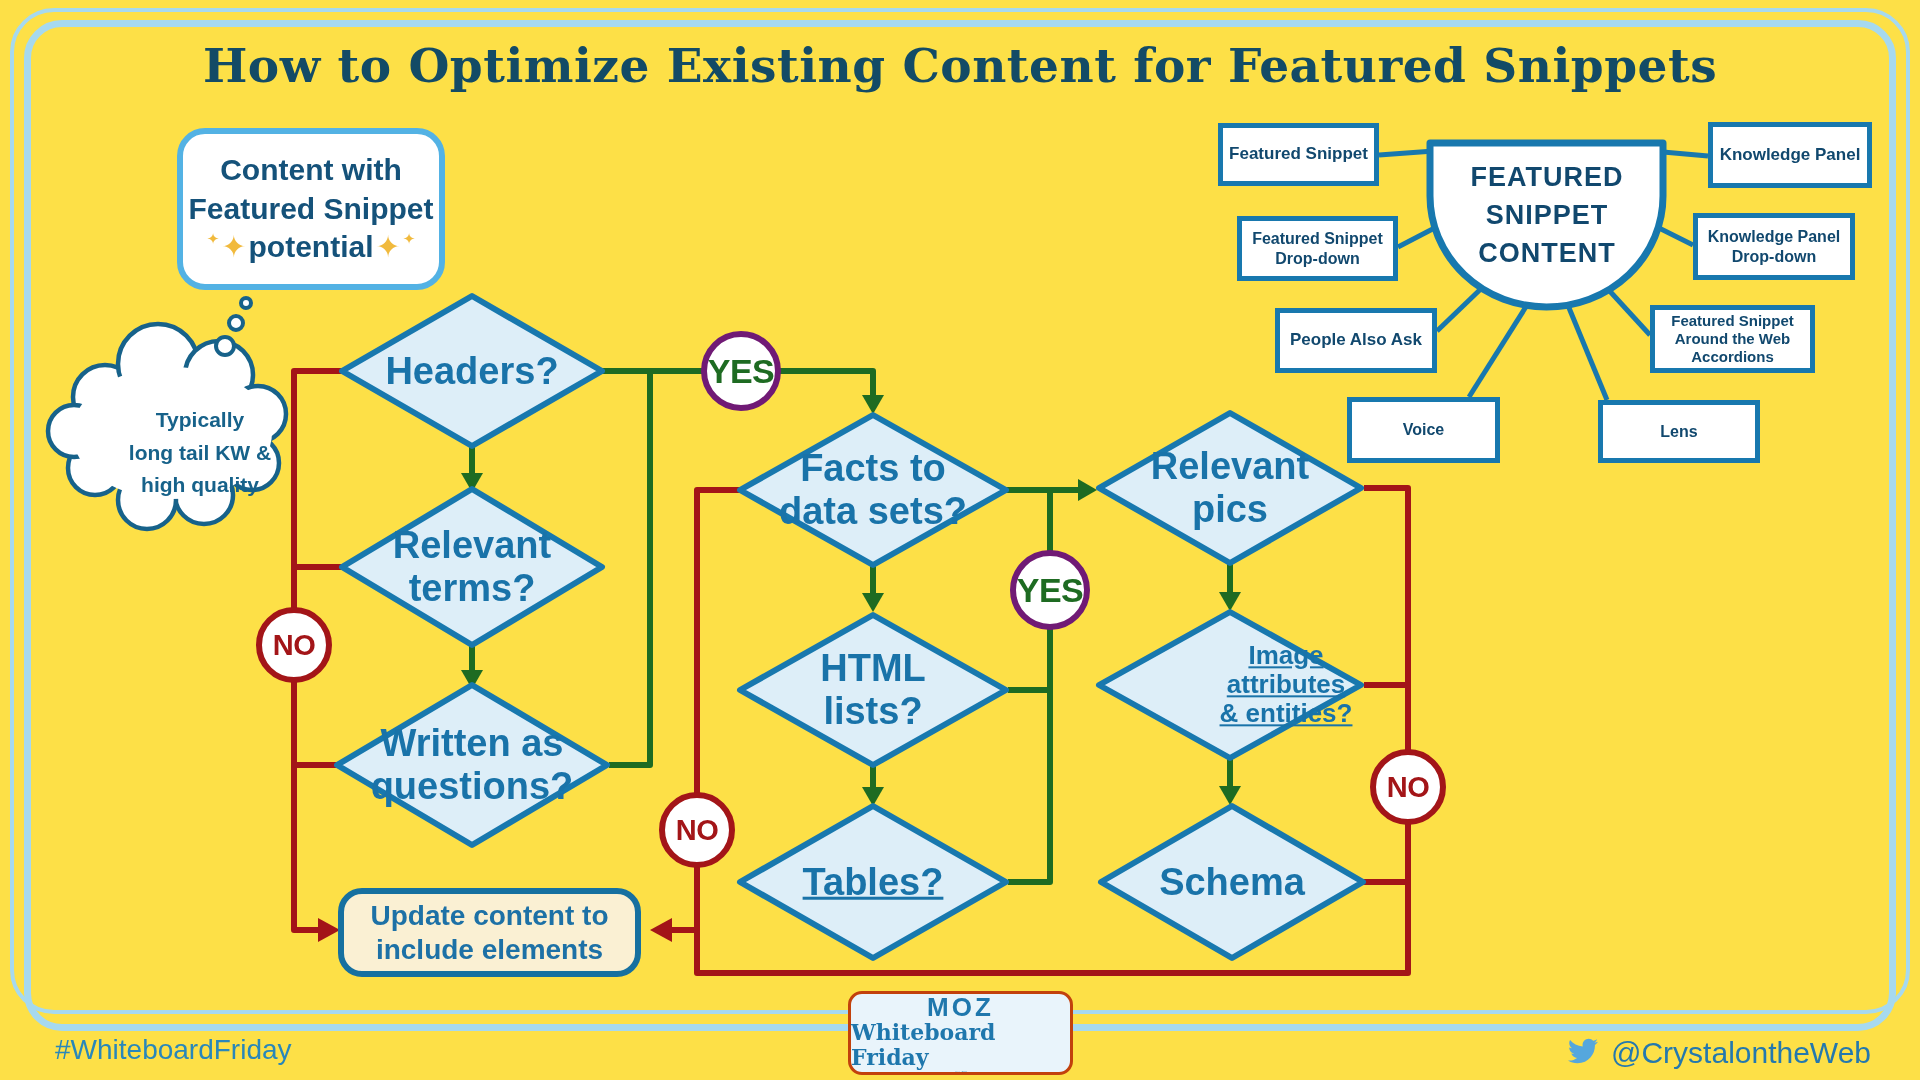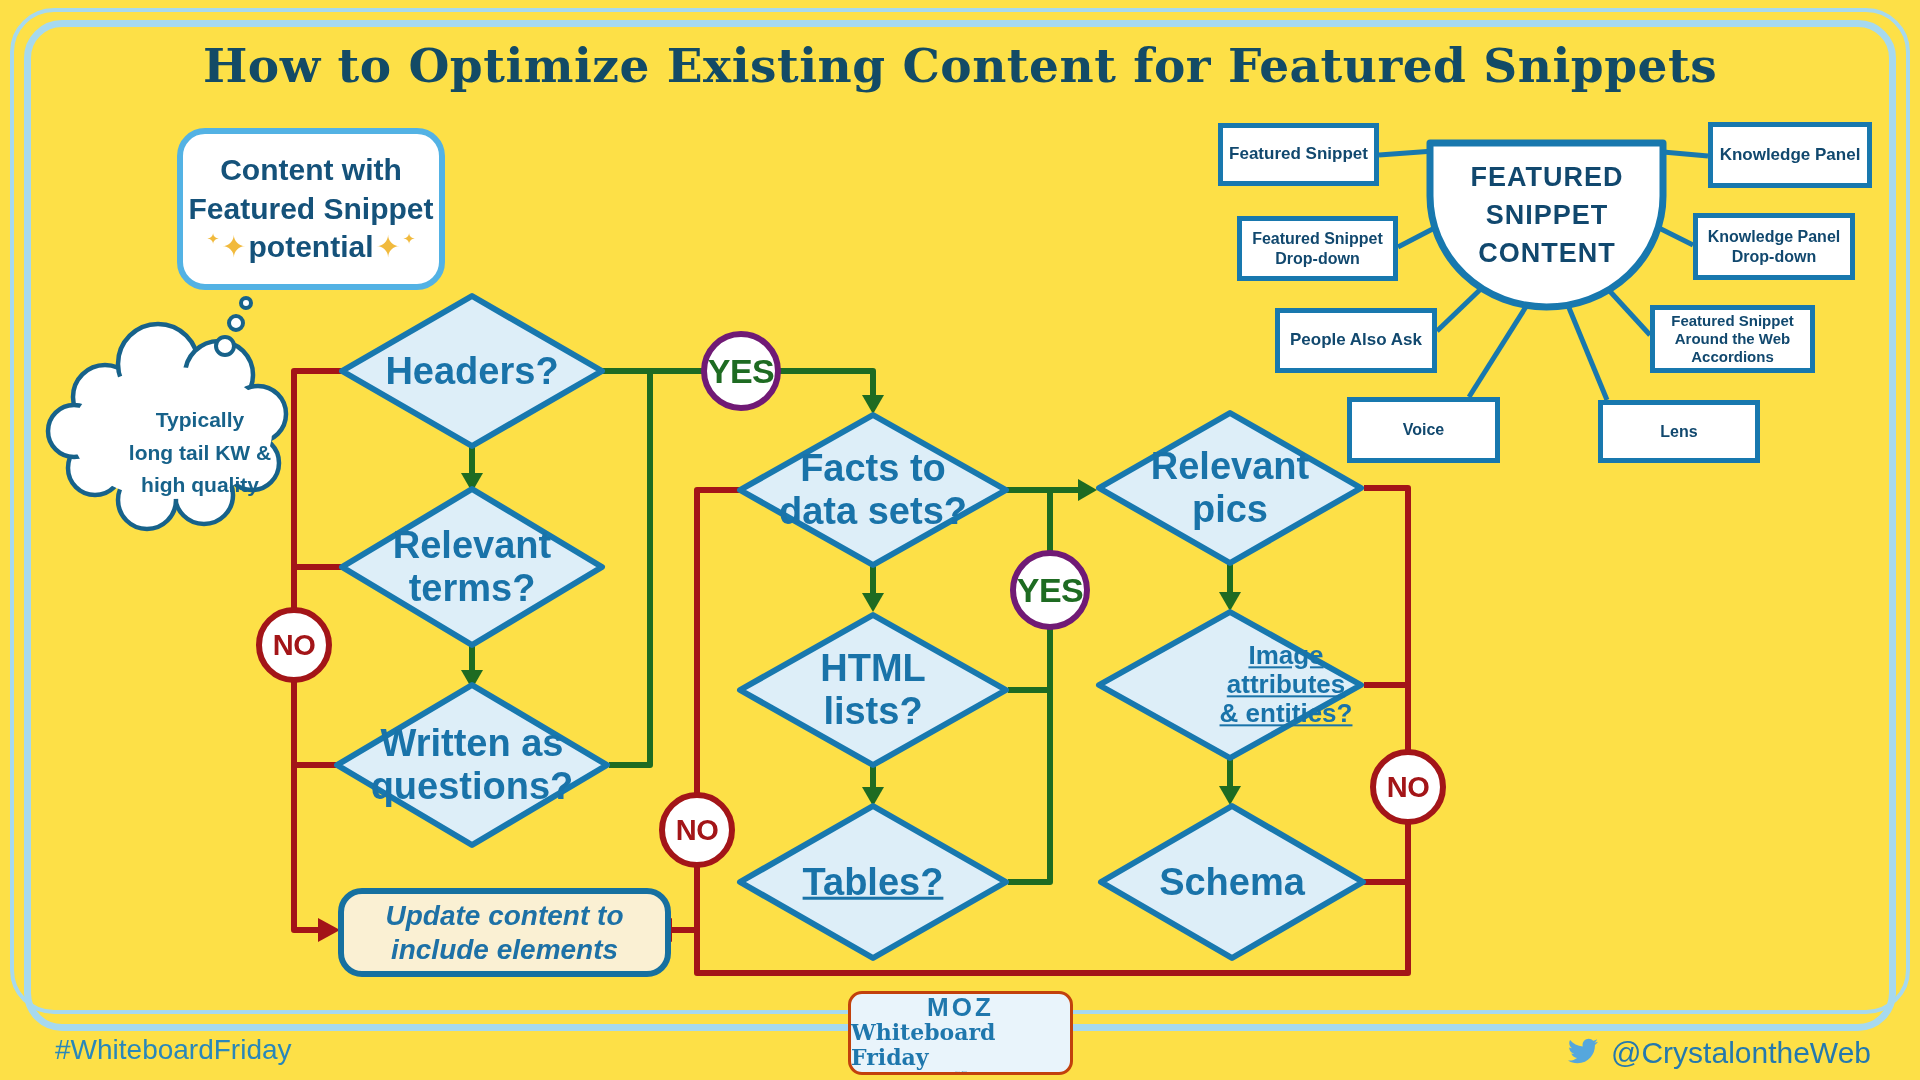--- a/index.html
+++ b/index.html
@@ -31,23 +31,23 @@
   .sp.sm{font-size:15px;transform:translateY(-9px);}
   
   .cloud-text{color:#17628a;font-weight:600;font-size:21px;line-height:1.55;}
   
   .pill{position:absolute;transform:translate(-50%,-50%);border-radius:50%;background:#fff;
     display:flex;align-items:center;justify-content:center;box-sizing:border-box;
     font-weight:800;letter-spacing:-.5px;}
   .pill.yes{width:80px;height:80px;border:6px solid #701a75;color:#1e6b22;font-size:34px;}
   .pill.no{width:76px;height:76px;border:6px solid #a31518;color:#a31518;font-size:29px;}
   
-  .update-box{position:absolute;left:338px;top:888px;width:333px;height:89px;box-sizing:border-box;
+  .update-box{position:absolute;left:338px;top:888px;width:303px;height:89px;box-sizing:border-box;
     background:#faf0d3;border:6px solid #1670a0;border-radius:24px;display:flex;flex-direction:column;
-    align-items:center;justify-content:center;color:#1d71a6;font-size:28px;line-height:1.2;font-weight:600;font-style:italic;}
+    align-items:center;justify-content:center;color:#1d71a6;font-size:28px;line-height:1.2;font-weight:600;}
   .update-box .emph{font-weight:800;}
   
   .mbox{position:absolute;background:#fff;border:5px solid #1878ae;box-sizing:border-box;
     color:#11486e;font-weight:700;display:flex;align-items:center;justify-content:center;
     text-align:center;white-space:pre-line;line-height:1.2;}
   .bowl-label{color:#11486e;font-weight:700;font-size:27px;line-height:1.4;letter-spacing:1px;}
   
   .hashtag{position:absolute;left:55px;top:1034px;font-size:28px;color:#2987ba;font-weight:500;z-index:4;}
   .handle{position:absolute;left:1565px;top:1036px;display:flex;align-items:flex-start;gap:10px;z-index:4;}
   .handle .handle-text{font-size:30px;color:#2478ae;font-weight:500;}

